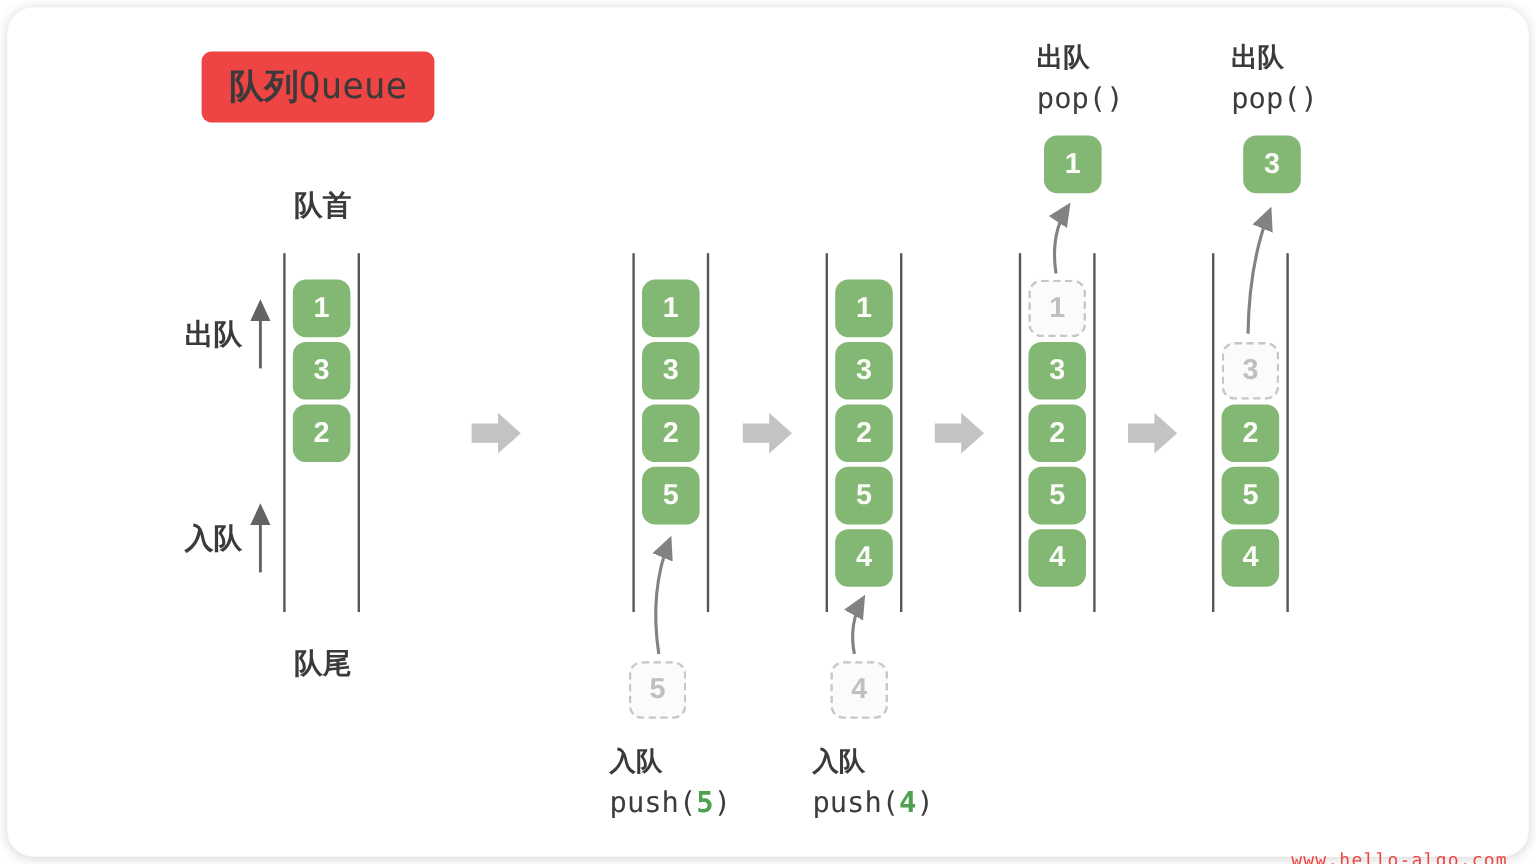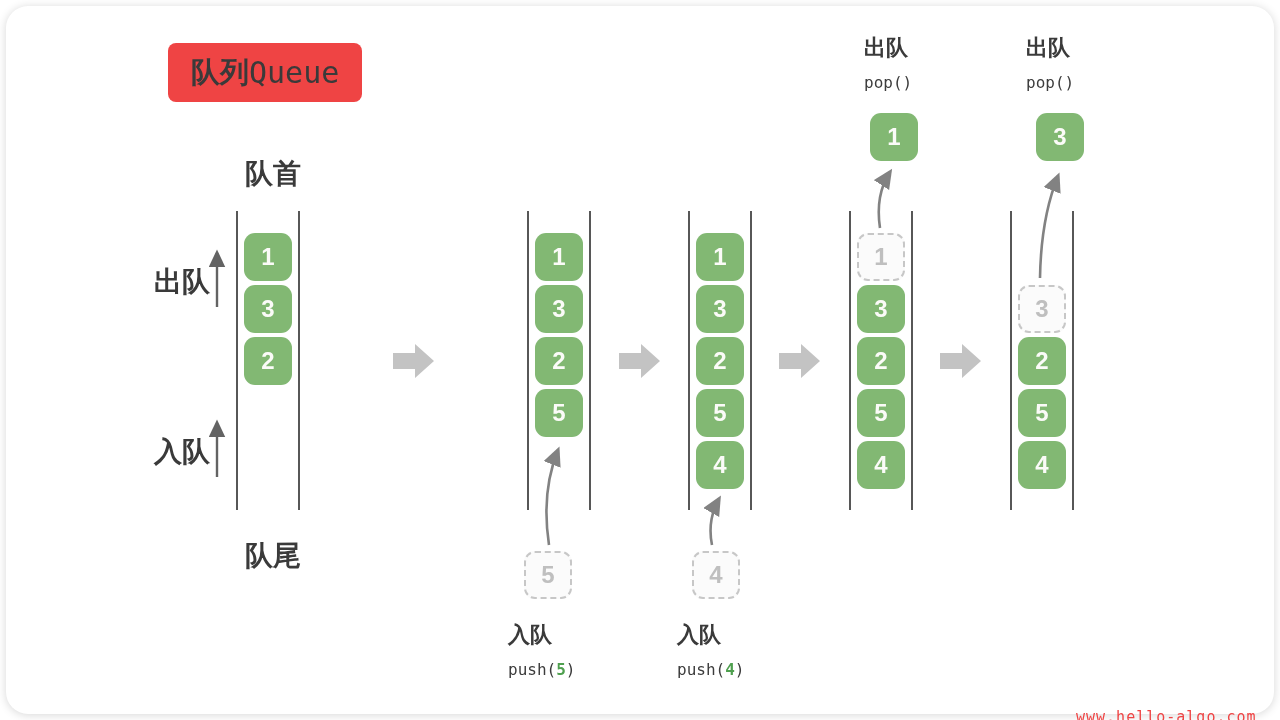--- a/index.html
+++ b/index.html
@@ -8,34 +8,34 @@
   .card{position:absolute;inset:6px;background:#ffffff;border-radius:22px;
         box-shadow:0 1px 10px rgba(0,0,0,0.16);}
   .overlay{position:absolute;left:0;top:0;width:1280px;height:720px;pointer-events:none;}
 
   .title-badge{position:absolute;left:168px;top:43px;height:59px;padding:0 23px;
                background:#ef4444;border-radius:8px;display:inline-flex;
                align-items:center;}
   .title-zh{font-size:29px;font-weight:700;color:#3a3a3a;}
   .title-en{font-size:30px;font-family:"DejaVu Sans Mono","Liberation Mono",monospace;color:#3a3a3a;}
 
-  .side-label{position:absolute;font-size:28px;font-weight:700;color:#3a3a3a;white-space:nowrap;}
+  .side-label{position:absolute;font-size:24px;font-weight:700;color:#3a3a3a;white-space:nowrap;}
 
   .channel{position:absolute;top:211px;height:299px;width:60px;
            border-left:2px solid #575757;border-right:2px solid #575757;}
 
   .qbox{position:absolute;width:48px;height:48px;border-radius:11px;
         background:#82b873;color:#fbfbf8;display:flex;align-items:center;
         justify-content:center;font-size:24px;font-weight:600;}
   .qbox.ghost{background:#fbfbfb;border:2px dashed #c7c7c7;color:#bfbfbf;
               width:44px;height:44px;}
 
   .op-label{position:absolute;line-height:35px;white-space:nowrap;}
   .op-zh{font-size:22px;font-weight:700;color:#3a3a3a;display:block;}
-  .op-code{font-size:16px;font-family:"DejaVu Sans Mono","Liberation Mono",monospace;
+  .op-code{font-size:24px;font-family:"DejaVu Sans Mono","Liberation Mono",monospace;
            color:#3c3c3c;display:block;}
   .arg-green{color:#4fa04f;font-weight:bold;}
 
   .watermark{position:absolute;left:1076px;top:708px;font-size:15px;letter-spacing:1px;
              font-family:"DejaVu Sans Mono","Liberation Mono",monospace;color:#ef4444;}
 </style>
 </head>
 <body>
 
 <div class="stage">

